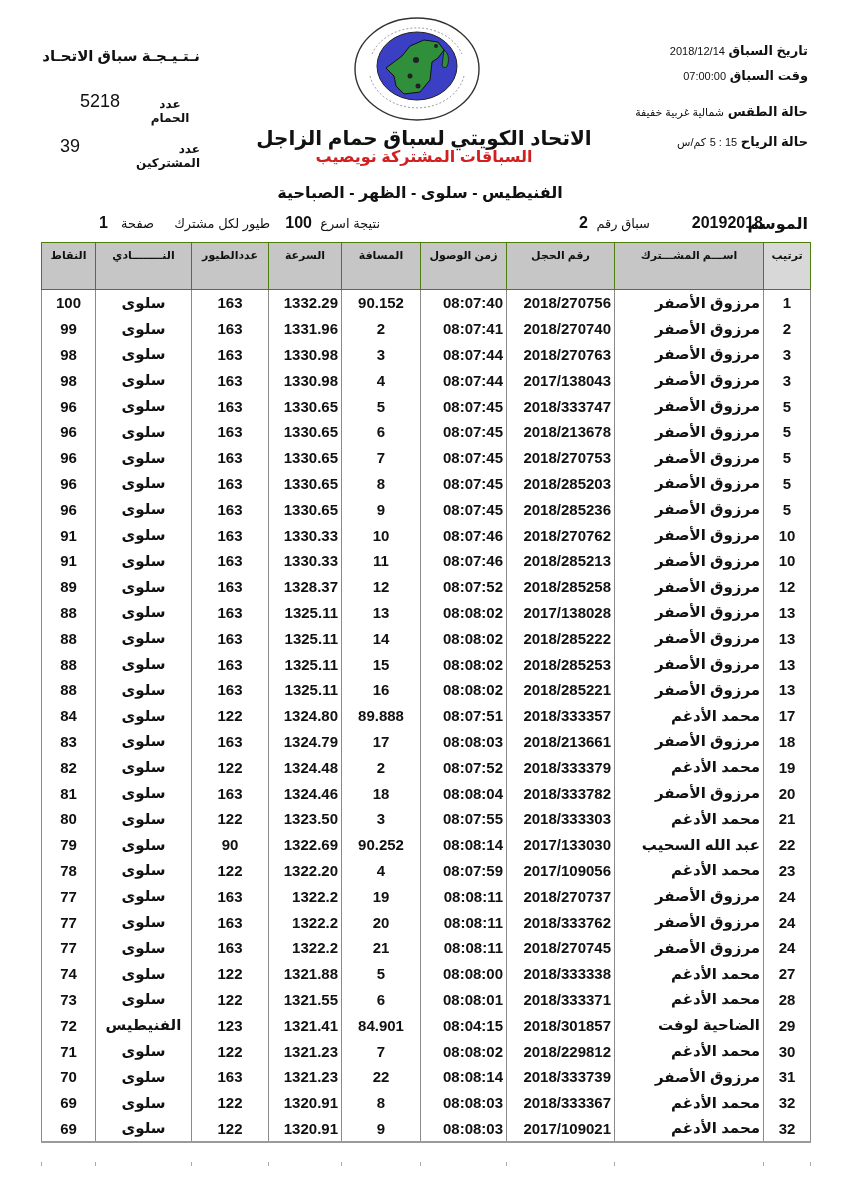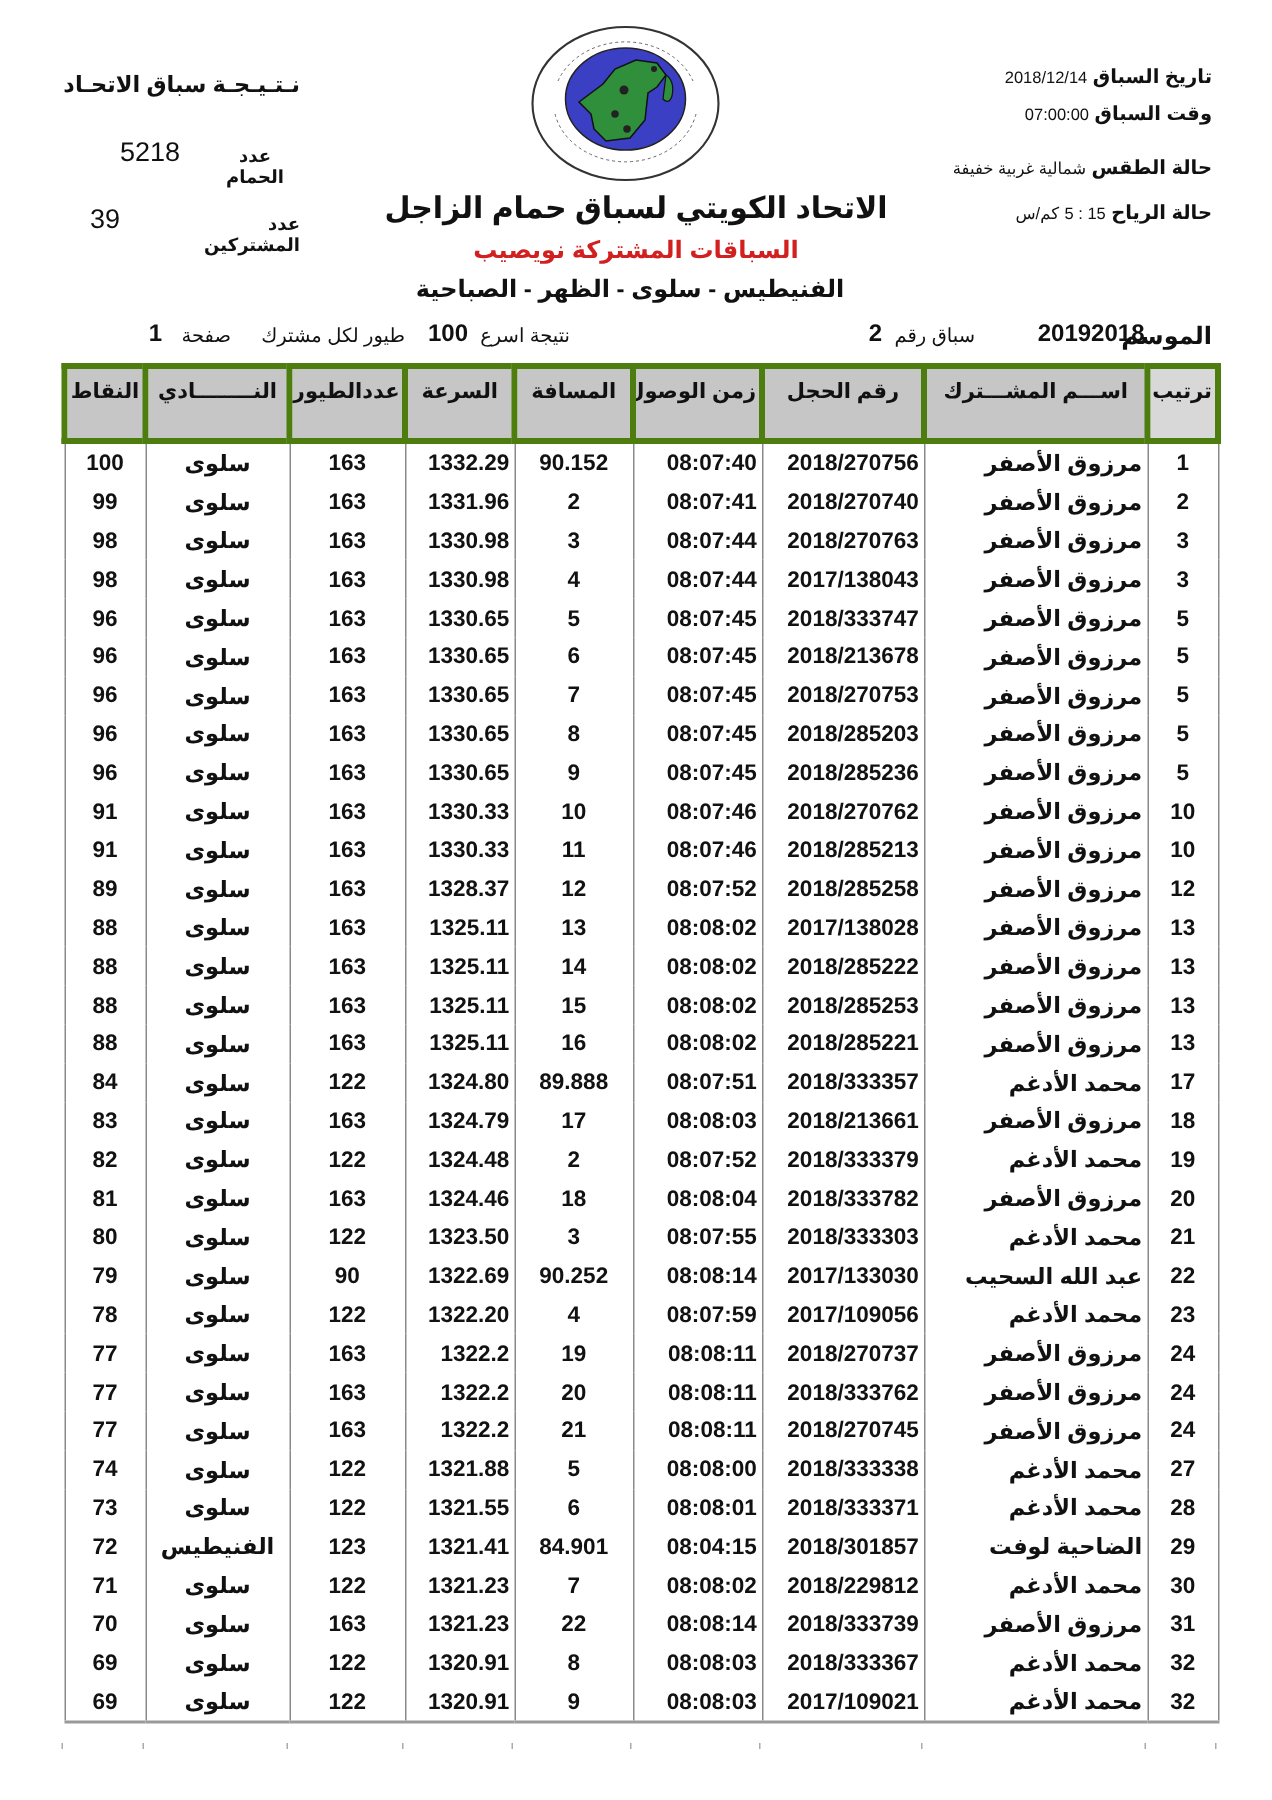--- a/index.html
+++ b/index.html
@@ -21,29 +21,29 @@
   .info-line .v { font-size:11px; }
   .info-line .v-small { font-size:11px; }
   #info-date { top:43px; }
   #info-time { top:68px; }
   #info-weather { top:104px; }
   #info-wind { top:134px; }
   
   #logo { left:352px; top:16px; width:130px; height:106px; }
   
   #org-title { left:200px; top:126px; width:448px; text-align:center; font-weight:bold; font-size:20px; }
-  #race-series { left:200px; top:157px; width:448px; text-align:center; font-weight:bold; font-size:16px; color:#d21f1f; }
+  #race-series { left:200px; top:147px; width:448px; text-align:center; font-weight:bold; font-size:16px; color:#d21f1f; }
   #clubs-line { left:196px; top:183px; width:448px; text-align:center; font-weight:bold; font-size:16px; }
   
   #meta-line { left:40px; top:214px; width:768px; height:24px; font-size:13px; }
   #meta-line span { position:absolute; top:0; white-space:nowrap; }
   .meta-bold { font-weight:bold; font-size:16px; }
   
   #results-table { position:absolute; left:41px; top:242px; width:769px; border-collapse:collapse; table-layout:fixed; direction:rtl; }
-  #results-table th { background:#c6c6c6; height:40px; font-size:14px; font-weight:bold; border:4px solid #4d7c0f; padding:0 2px; vertical-align:top; padding-top:6px; white-space:nowrap; overflow:hidden; }
+  #results-table th { background:#c6c6c6; height:40px; font-size:11px; font-weight:bold; border:1px solid #4d7c0f; padding:0 2px; vertical-align:top; padding-top:6px; white-space:nowrap; overflow:hidden; }
   #results-table td { height:25.8px; padding:0 3px; font-size:15px; font-weight:bold; border-left:1px solid #8a8a8a; border-right:1px solid #8a8a8a; white-space:nowrap; overflow:hidden; }
   #results-table tr.last td { border-bottom:2px solid #9a9a9a; }
   td.c-rank, td.c-dist, td.c-birds, td.c-points { text-align:center; }
   td.c-name { text-align:right; font-size:12px; padding-right:24px; }
   td.c-ring, td.c-time, td.c-speed { text-align:right; }
   td.c-club { text-align:center; font-size:12px; }
   td.c-dist { font-size:13px; }
   th.h-rank { background:#d8d8d8 !important; }
   .tick { position:absolute; top:1162px; width:1px; height:4px; background:#aaa; }
 </style>

